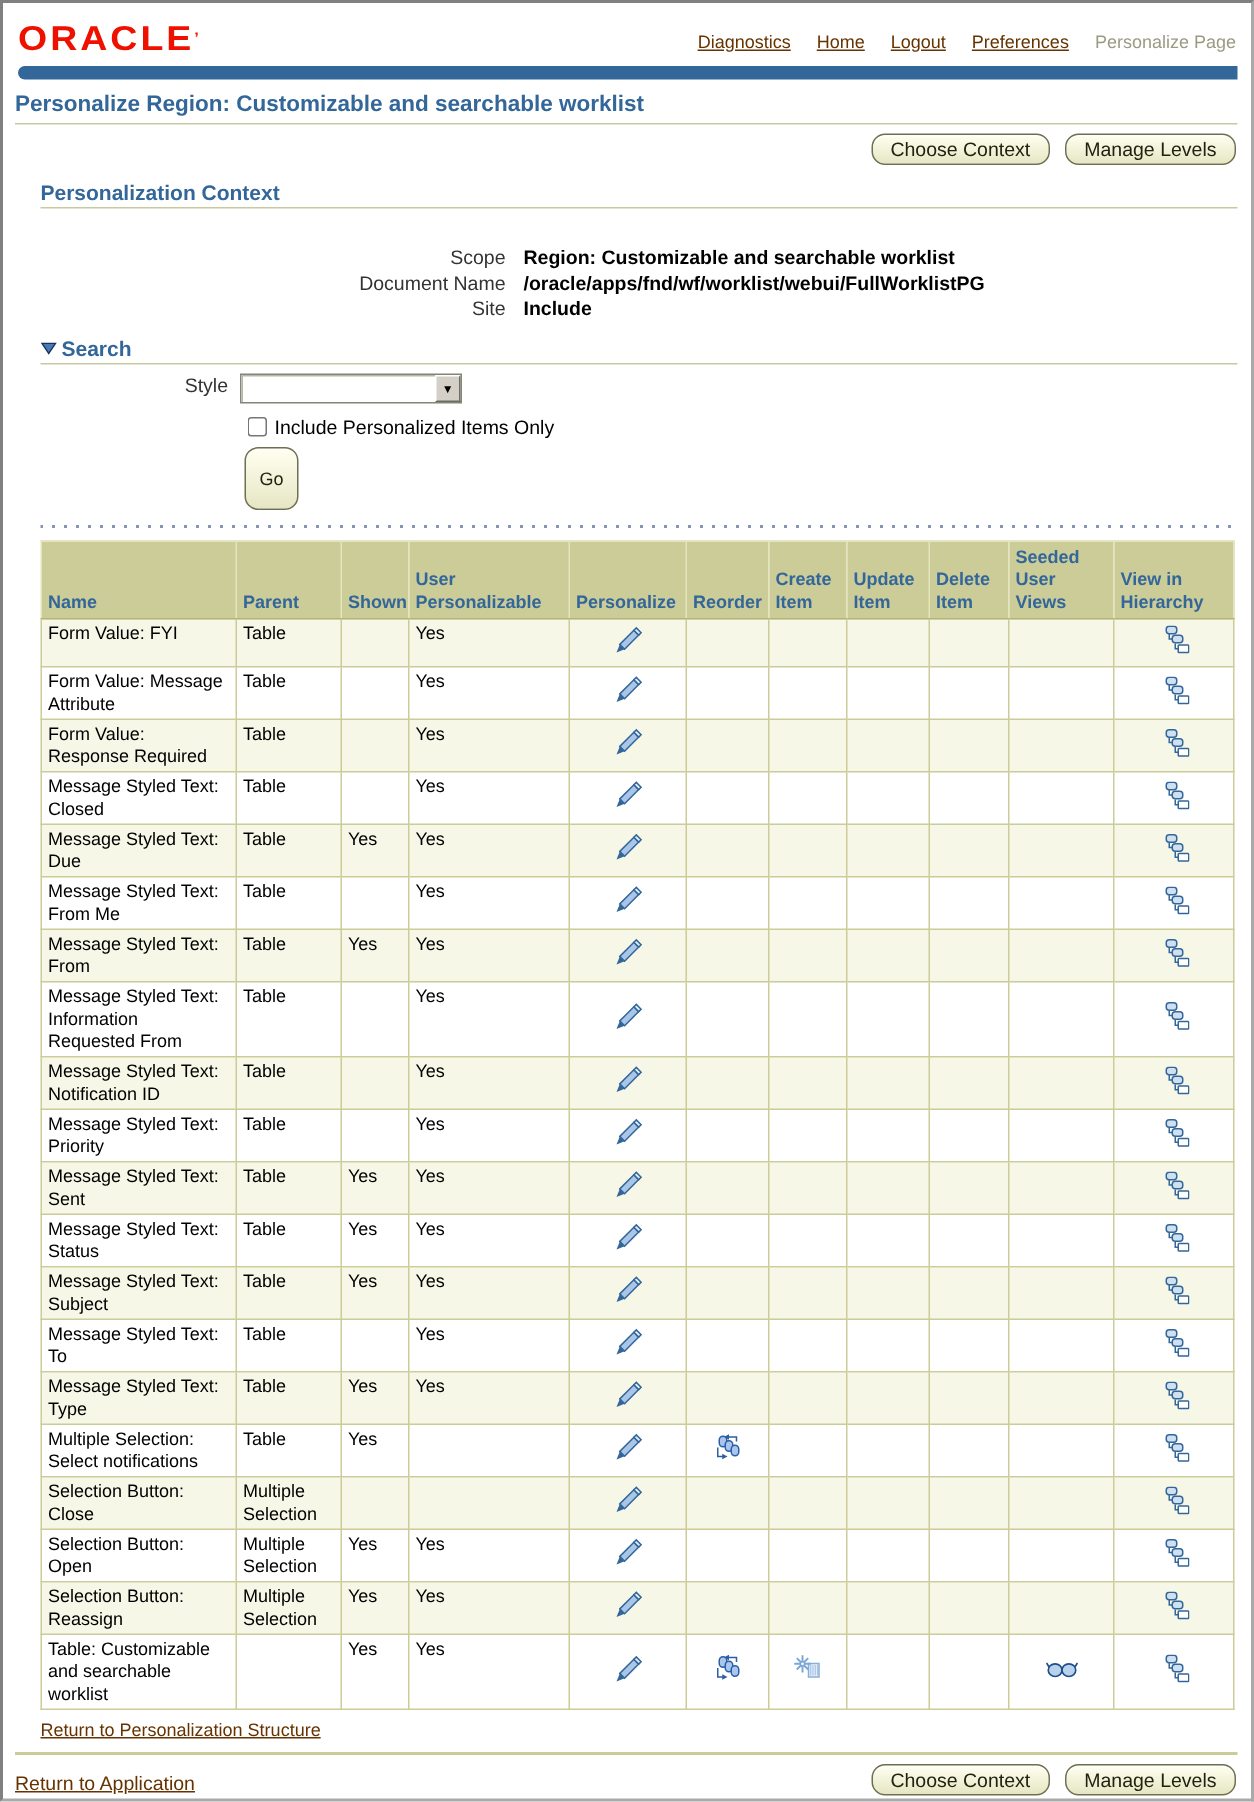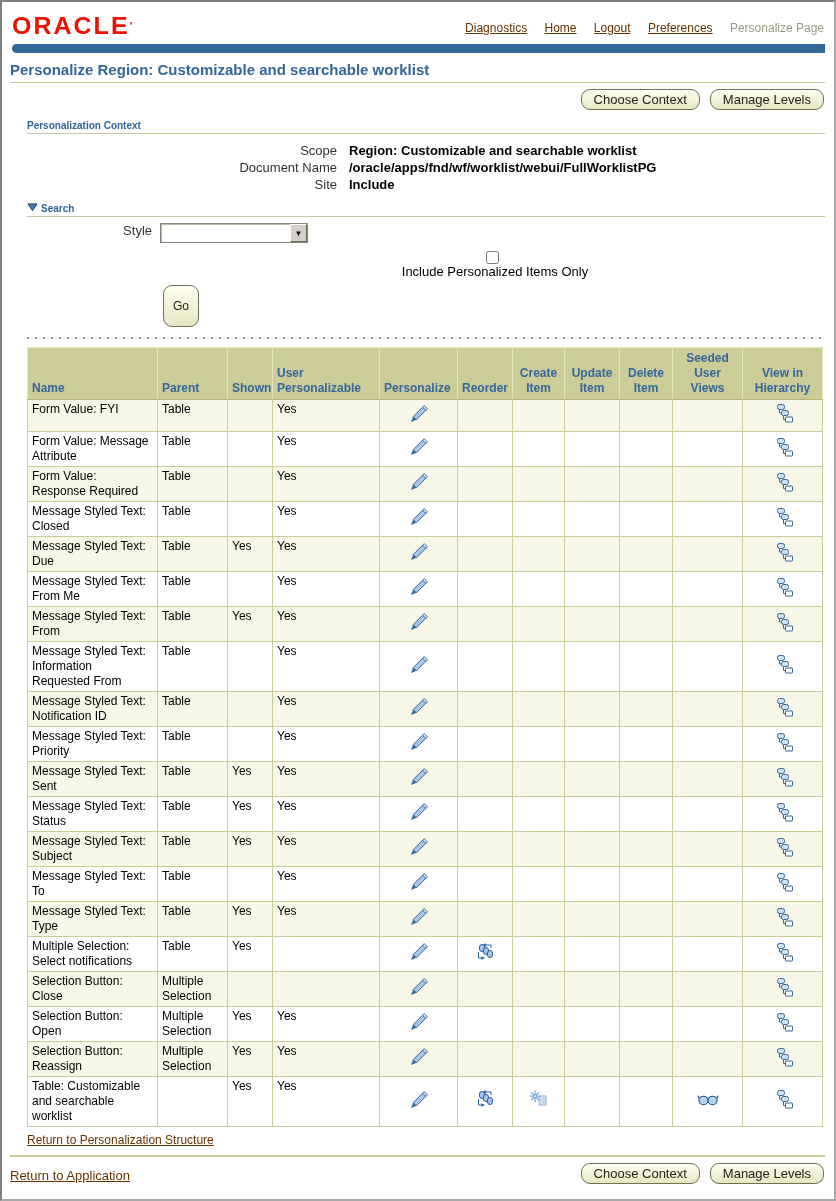--- a/index.html
+++ b/index.html
@@ -35,56 +35,56 @@
     font-family:"Liberation Sans", sans-serif;
     font-size:13px; color:#222211;
     background:linear-gradient(#fffff0,#e6e6c4);
     border:1px solid #6f6f52; border-radius:9px;
     padding:2px 12px; cursor:pointer; white-space:nowrap;
     box-shadow:inset 0 1px 0 #ffffff;
   }
 
   
   .section { margin:10px 9px 0 25px; }
-  .section-heading { color:#336699; font-size:10px; font-weight:bold; padding-bottom:2px; border-bottom:1px solid #c9c99f; }
+  .section-heading { color:#336699; font-size:14px; font-weight:bold; padding-bottom:2px; border-bottom:1px solid #c9c99f; }
   .section-heading .tri { display:inline-block; margin-right:3px; }
 
   .ctx-row { display:flex; font-size:13px; line-height:17px; }
   .ctx-label { flex:0 0 310px; text-align:right; color:#333333; }
   .ctx-value { margin-left:12px; font-weight:bold; color:#000000; }
-  .ctx-rows { margin-top:8px; }
+  .ctx-rows { margin-top:24px; }
 
   
   .form-row { display:flex; margin-top:6px; font-size:13px; }
   .form-label { flex:0 0 125px; text-align:right; color:#333333; }
   .control { margin-left:8px; }
   .fake-select { width:148px; height:20px; background:#ffffff; border:1px solid #848478;
     box-shadow:inset 1px 1px 0 #b8b8a8; display:flex; }
   .fake-select .sel-text { flex:1; }
   .sel-btn { width:17px; height:100%; background:#d4d0c8; border:1px solid;
     border-color:#ffffff #6d6d5e #6d6d5e #ffffff; display:flex; align-items:center; justify-content:center;
     font-size:8px; color:#000000; cursor:pointer; }
   .text-input { width:153px; height:19px; border:1px solid #848478; box-shadow:inset 1px 1px 0 #b8b8a8;
     font-family:"Liberation Sans",sans-serif; font-size:12px; padding:0 3px; background:#fff; }
-  .check-row { margin:8px 0 0 138px; display:flex; align-items:center; font-size:13px; color:#000;flex-direction:column; }
+  .check-row { margin:8px 0 0 138px; display:flex; align-items:center; font-size:13px; color:#000; }
   .check-row input { width:13px; height:13px; margin-right:5px; }
   .go-row { margin:6px 0 0 136px; }
   .go-btn { font-size:12px; padding:13px 9px; }
   .dotted-sep { height:2px; margin:10px 9px 0 25px;
     background-image:repeating-linear-gradient(to right,#8496b4 0 2px,transparent 2px 8px); }
 
   
   .worklist-table { margin:8px 0 0 25px; border-collapse:collapse; table-layout:fixed; width:795px; font-size:12px; }
   .worklist-table th, .worklist-table td { border:1px solid #cccc99; }
   .worklist-table th {
     background:#cccc99; color:#336699; font-weight:bold; text-align:left;
     vertical-align:bottom; padding:3px 4px; line-height:15px;
     border-color:#e4e4bd #e4e4bd #b3b375 #e4e4bd;
   }
-  .worklist-table th.center { text-align:center; }
+  .worklist-table th.center { text-align:left; }
   .worklist-table td { padding:2px 4px; vertical-align:top; line-height:15px; color:#000; background:#fff; }
   .worklist-table tr.band td { background:#f7f7e7; }
   .worklist-table td.c-ico { text-align:center; vertical-align:middle; height:32px; }
   .col-0{width:130px}.col-1{width:70px}.col-2{width:45px}.col-3{width:107px}.col-4{width:78px}
   .col-5{width:55px}.col-6{width:52px}.col-7{width:55px}.col-8{width:53px}.col-9{width:70px}.col-10{width:80px}
   .ico { display:inline-block; cursor:pointer; line-height:0; }
 
   .return-link { margin:6px 0 0 25px; font-size:12px; }
   .bottom-rule { border-bottom:2px solid #cccc99; margin:8px 9px 0 8px; }
 

